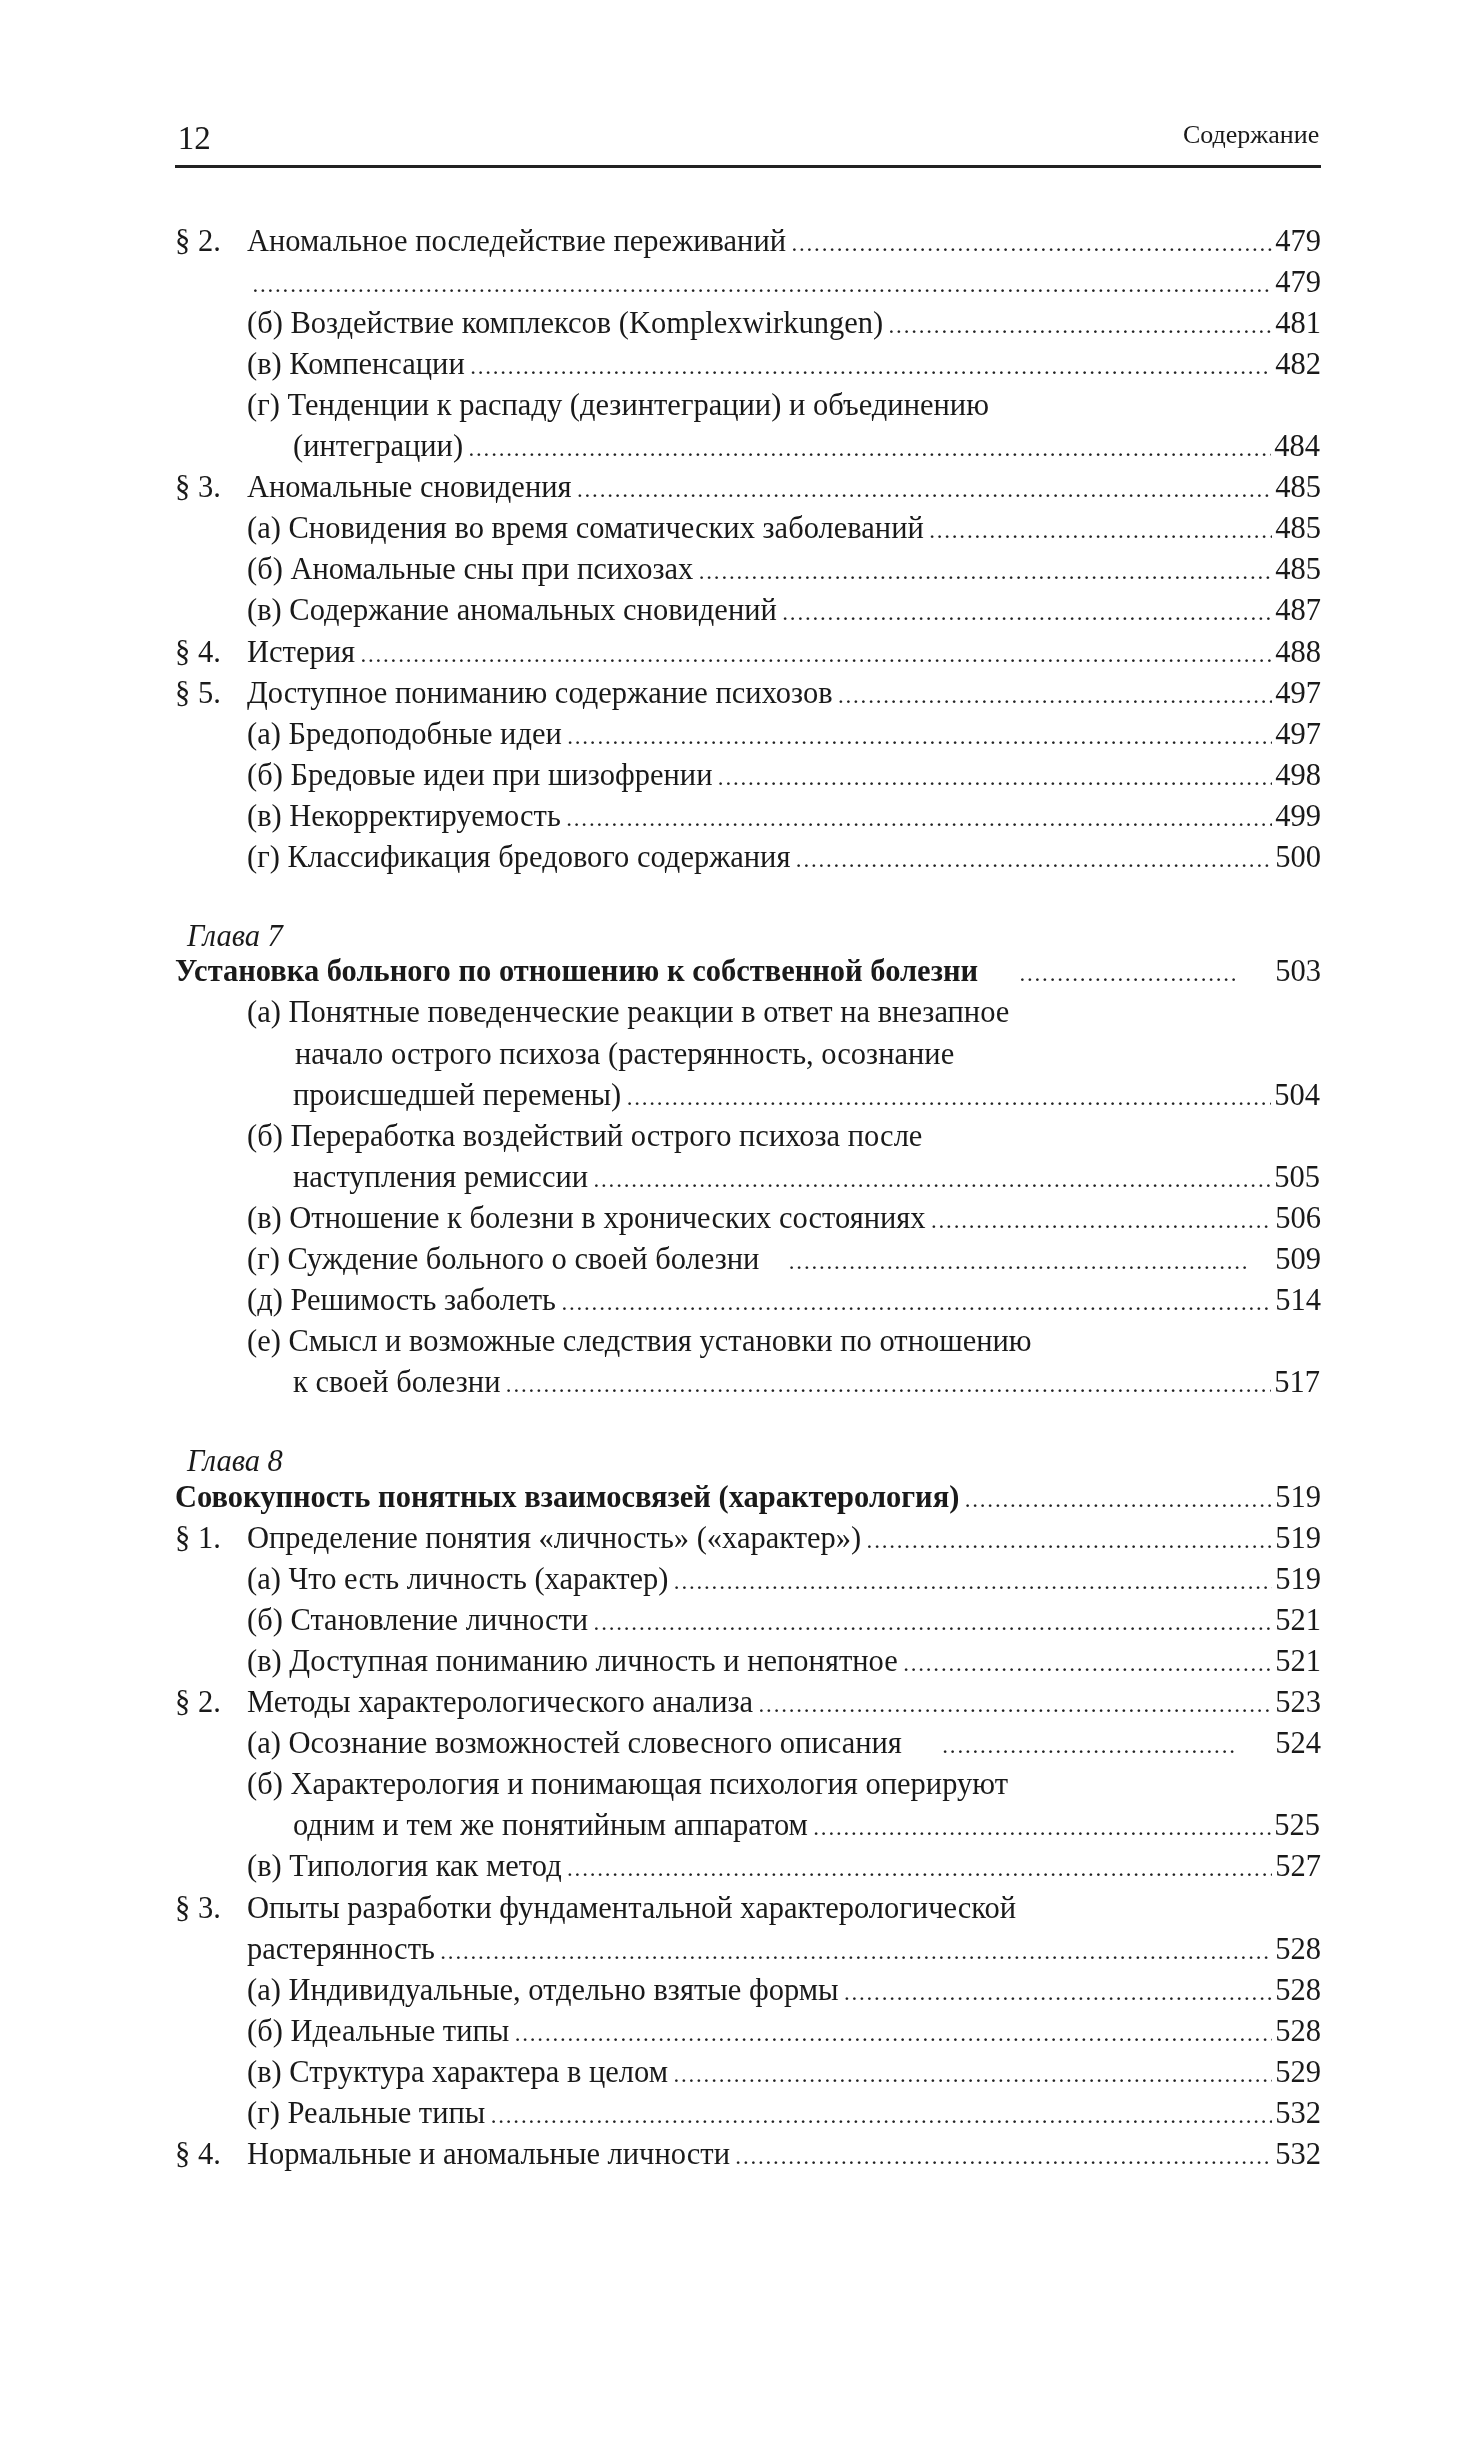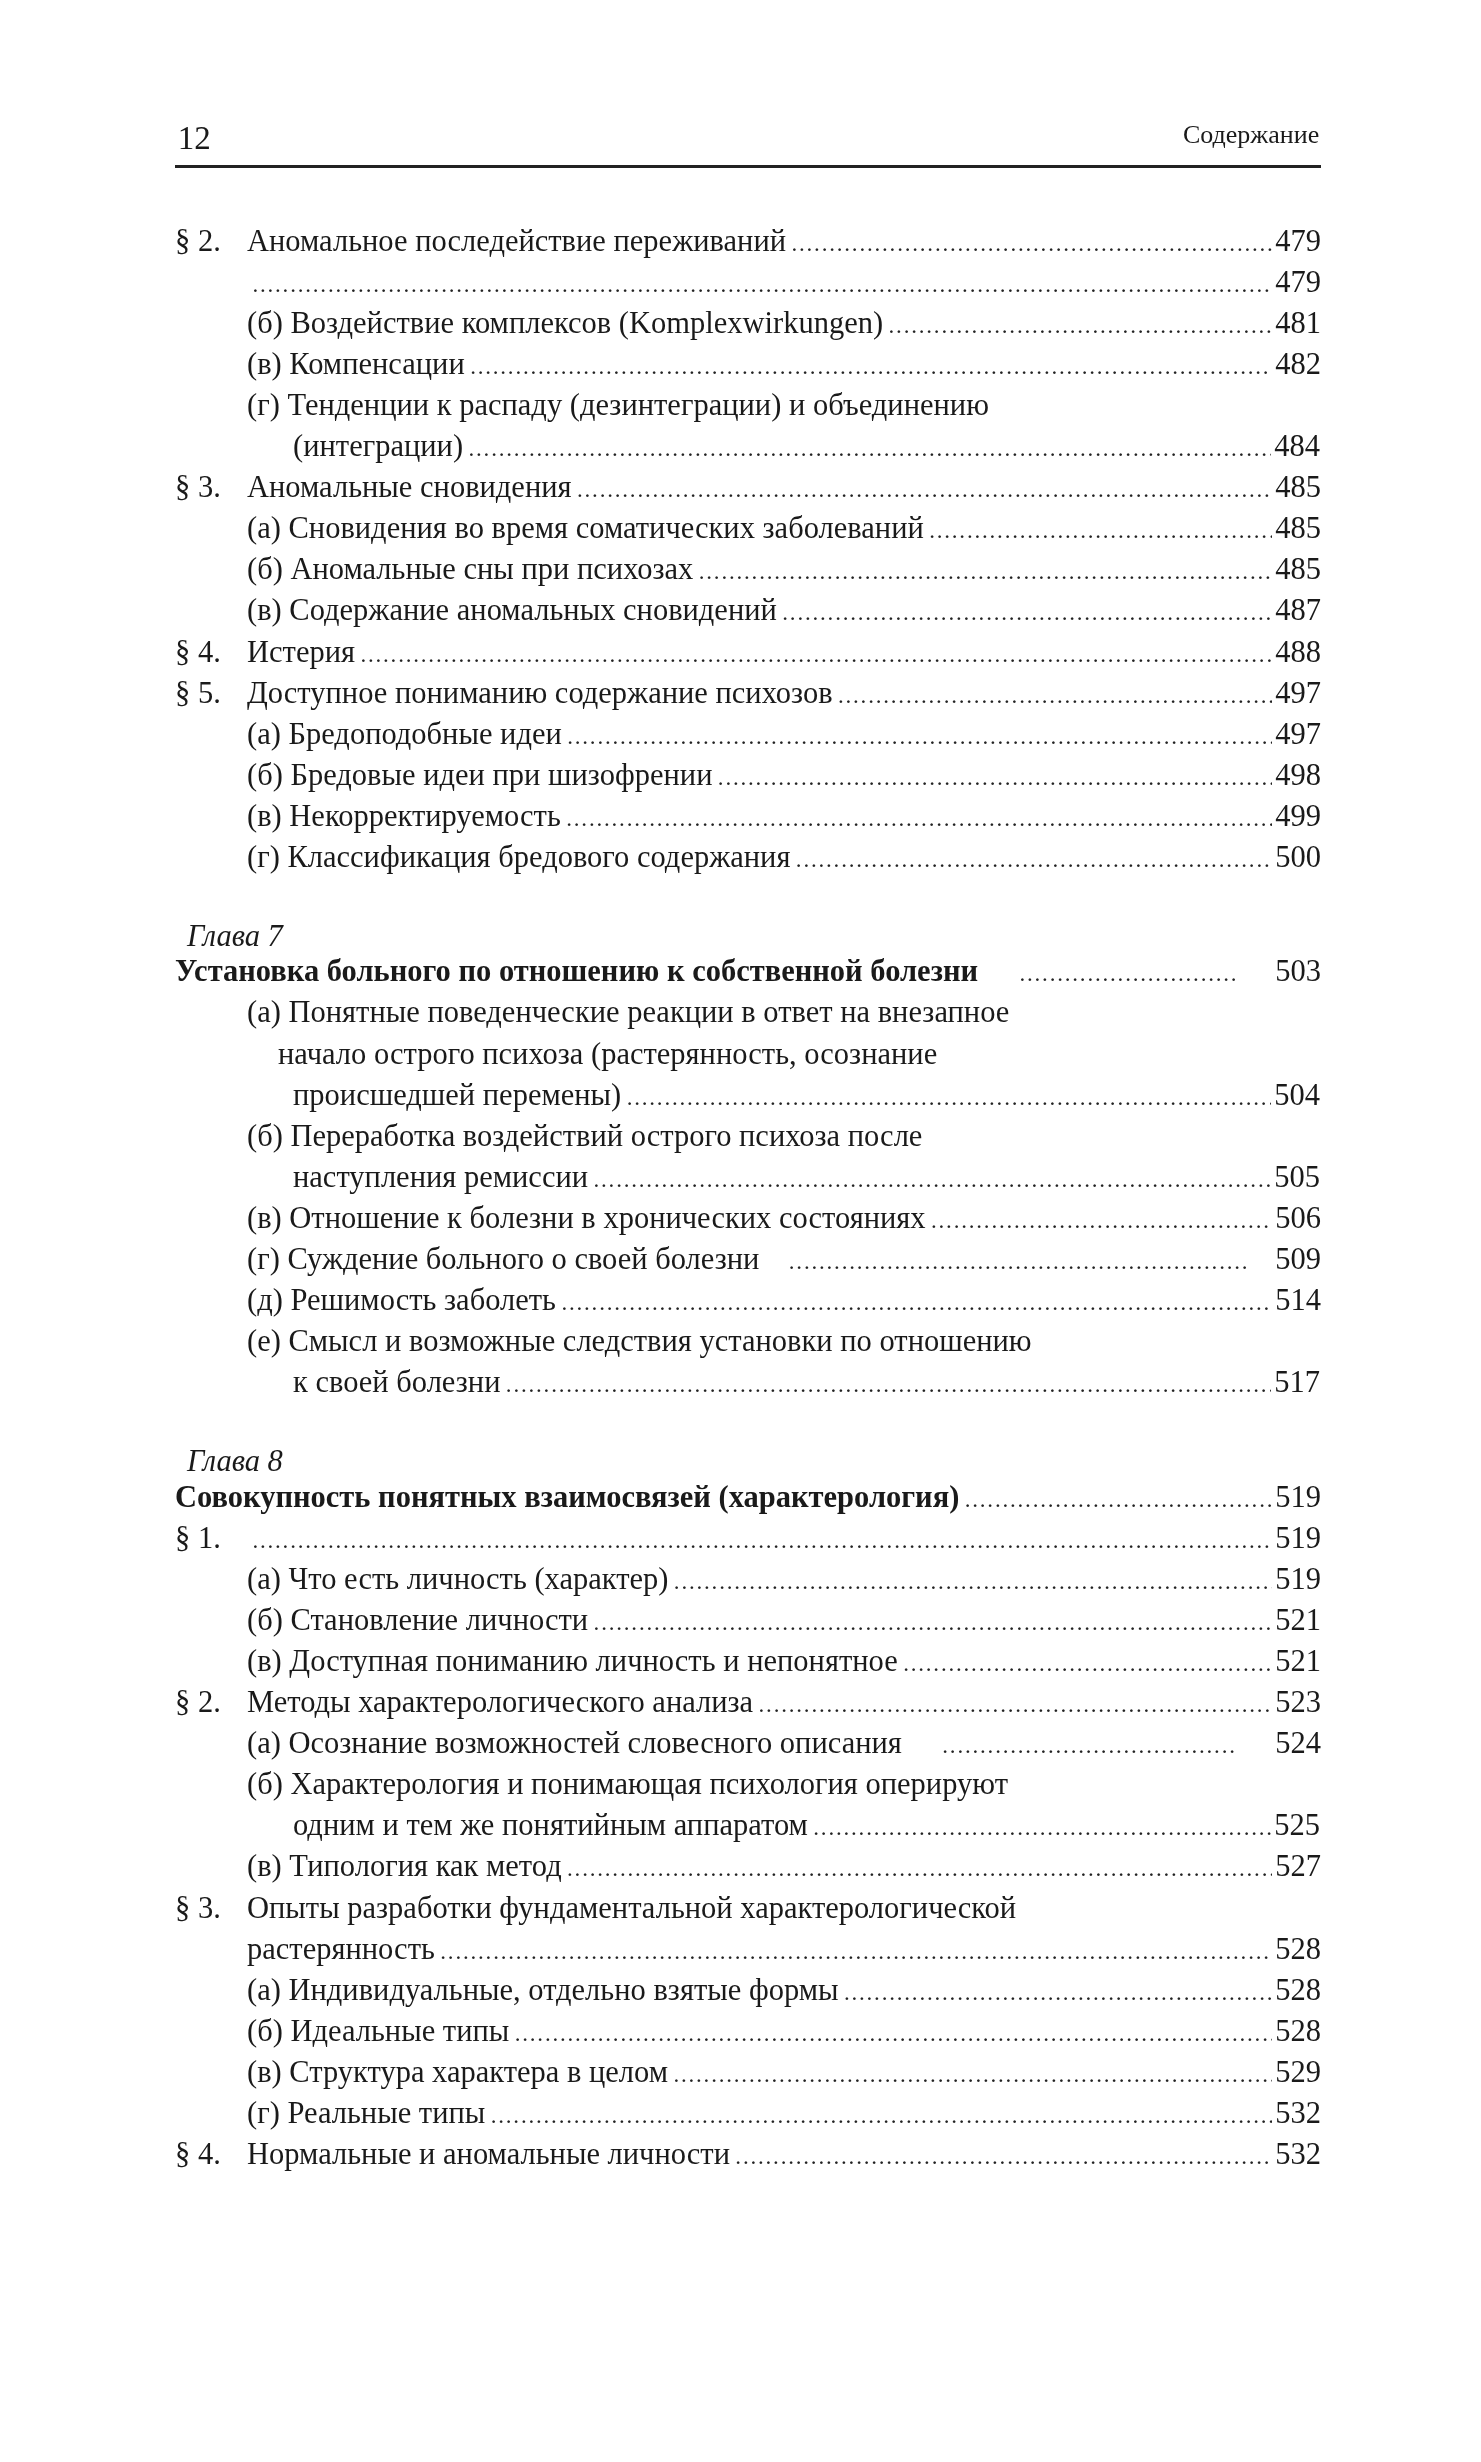--- a/index.html
+++ b/index.html
@@ -114,21 +114,21 @@
     </div>
     <div class="chapter-label" style="top: 916px;">Глава 7</div>
     <div class="line bold" style="top: 951px; left: 0px; width: 1146px; gap: 36px;">
       <span class="text">Установка больного по отношению к собственной болезни</span>
       <span class="leader"></span>
       <span class="page">503</span>
     </div>
     <div class="line" style="top: 992px; left: 72px; width: 1074px;">
       <span class="text">(а) Понятные поведенческие реакции в ответ на внезапное</span>
     </div>
-    <div class="line" style="top: 1034px; left: 103px; width: 1027px;">
+    <div class="line" style="top: 1034px; left: 120px; width: 1027px;">
       <span class="text">начало острого психоза (растерянность, осознание</span>
     </div>
     <div class="line" style="top: 1075px; left: 118px; width: 1027px;">
       <span class="text">происшедшей перемены)</span>
       <span class="leader"></span>
       <span class="page">504</span>
     </div>
     <div class="line" style="top: 1116px; left: 72px; width: 1074px;">
       <span class="text">(б) Переработка воздействий острого психоза после</span>
     </div>
@@ -161,20 +161,21 @@
       <span class="page">517</span>
     </div>
     <div class="chapter-label" style="top: 1441px;">Глава 8</div>
     <div class="line bold" style="top: 1477px; left: 0px; width: 1146px;">
       <span class="text">Совокупность понятных взаимосвязей (характерология)</span>
       <span class="leader"></span>
       <span class="page">519</span>
     </div>
     <div class="line" style="top: 1518px; left: 0px; width: 1146px;">
       <span class="num">§ 1.</span>
+      <span class="text">Определение понятия «личность» («характер»)</span>
       <span class="leader"></span>
       <span class="page">519</span>
     </div>
     <div class="line" style="top: 1559px; left: 72px; width: 1074px;">
       <span class="text">(а) Что есть личность (характер)</span>
       <span class="leader"></span>
       <span class="page">519</span>
     </div>
     <div class="line" style="top: 1600px; left: 72px; width: 1074px;">
       <span class="text">(б) Становление личности</span>

